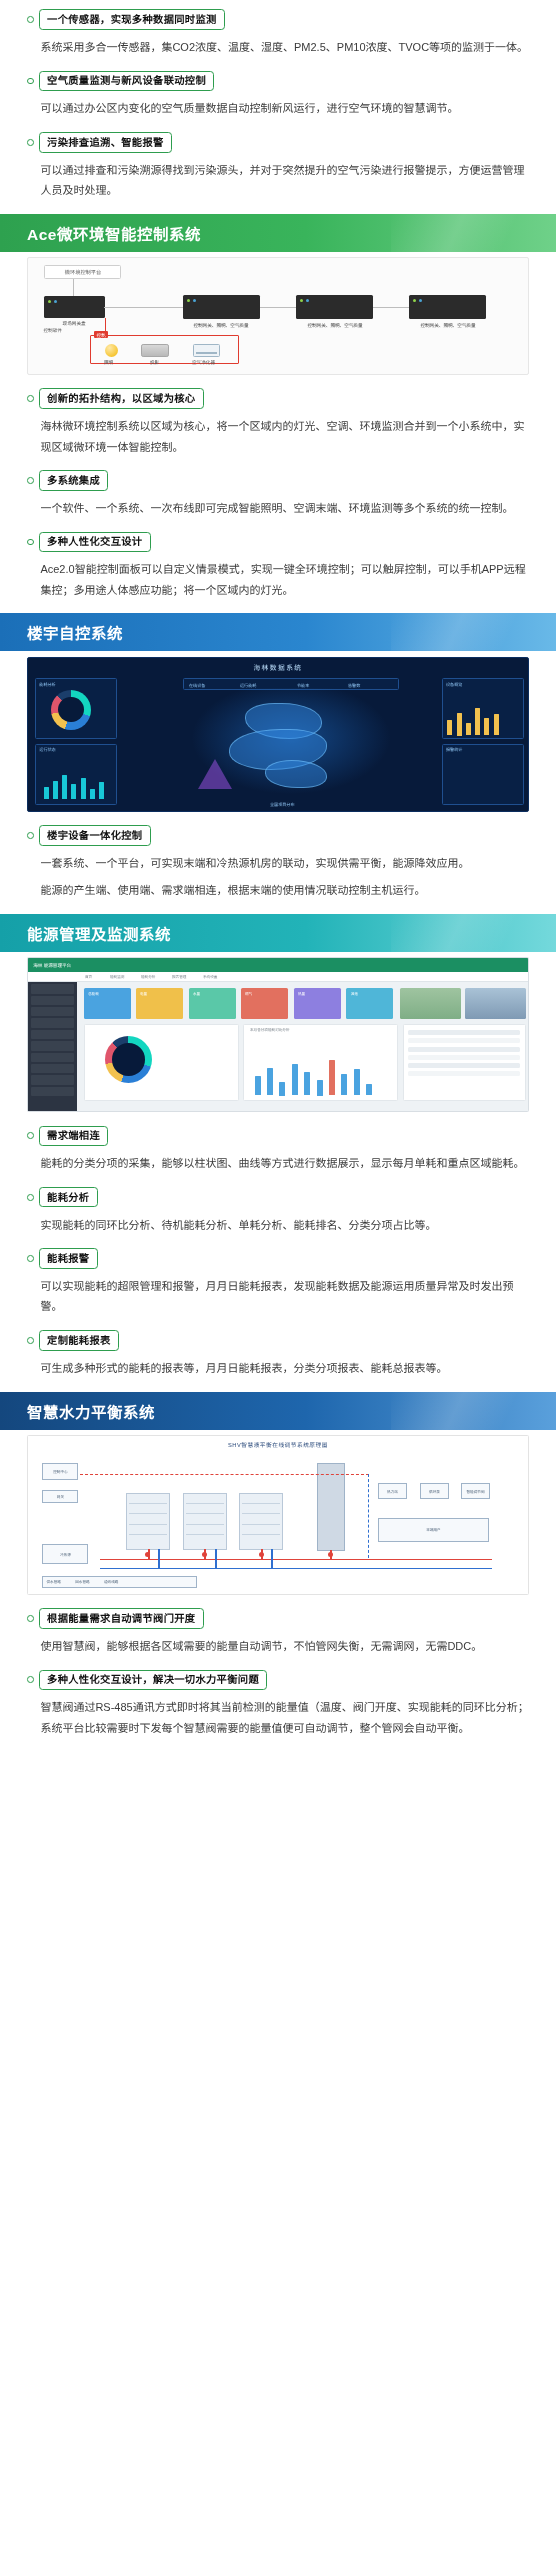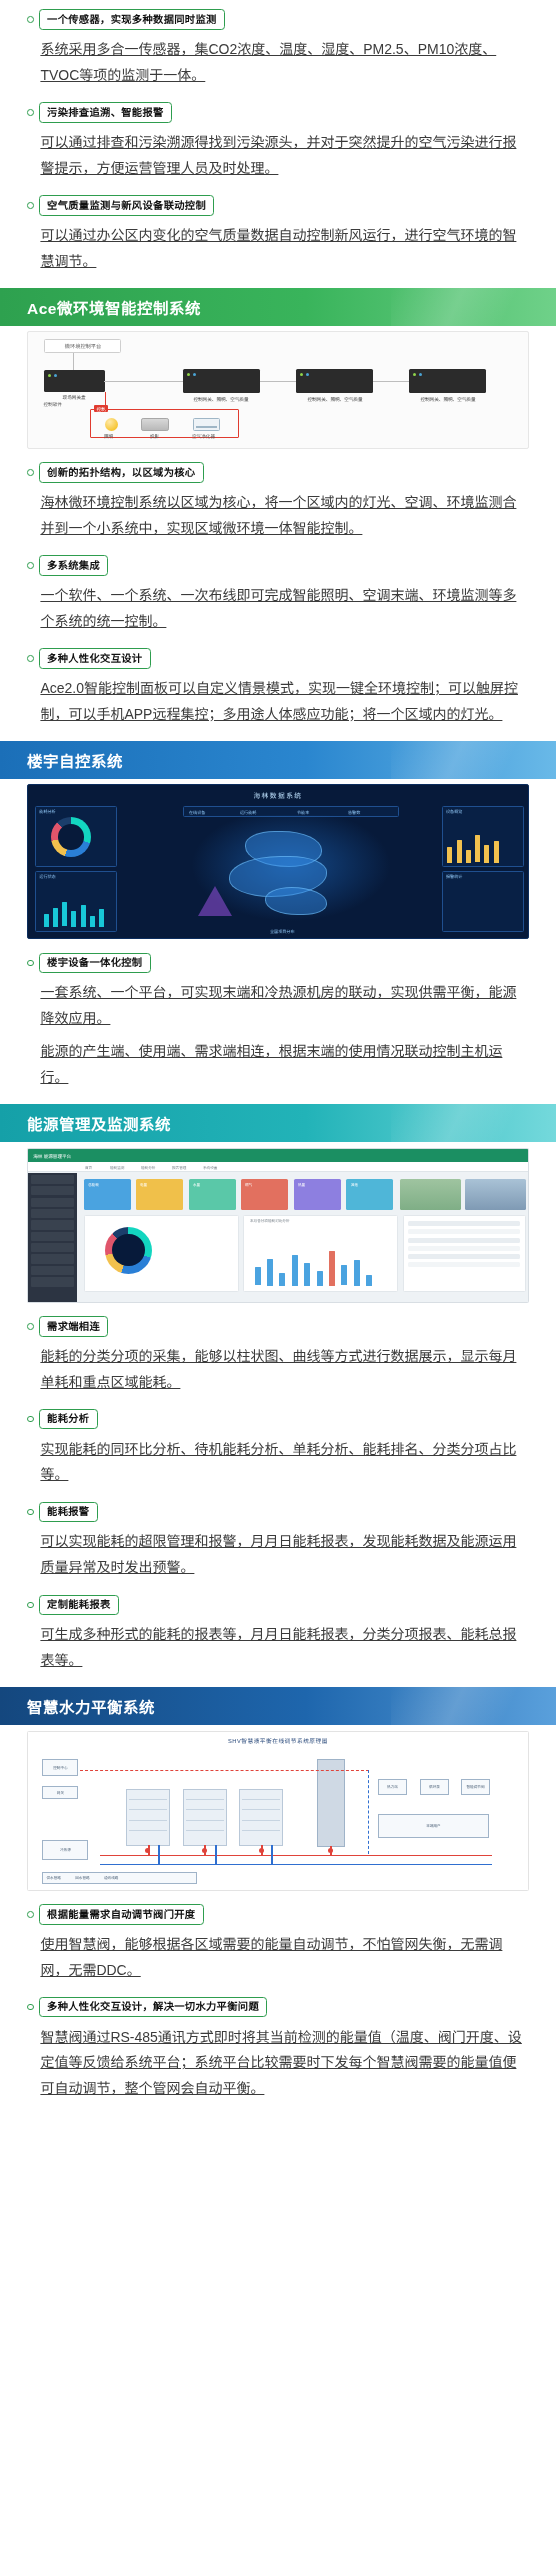--- a/index.html
+++ b/index.html
@@ -28,25 +28,24 @@
     padding: 3.6px 7.2px;
     font-size: 10.3px;
     font-weight: bold;
     color: #111;
     letter-spacing: 0.3px;
     line-height: 1.1;
     background:#fff;
   }
   .feat-body {
     margin: 7.2px 0 0 13.4px;
-    font-size: 14px;
+    font-size: 11px;
     line-height: 1.85;
     color: #3b3b3b;
     max-width: 489px;
-    text-decoration: underline;
   }
 
   
   .banner {
     position: relative;
     height: 38px;
     display: flex;
     align-items: center;
     margin-bottom: 4.1px;
   }
@@ -189,31 +188,31 @@
     <div class="feat-head">
       <span class="bullet"></span>
       <span class="pill">一个传感器，实现多种数据同时监测</span>
     </div>
     <div class="feat-body">系统采用多合一传感器，集CO2浓度、温度、湿度、PM2.5、PM10浓度、TVOC等项的监测于一体。</div>
   </div>
 
   <div class="feature">
     <div class="feat-head">
       <span class="bullet"></span>
+      <span class="pill">空气质量监测与新风设备联动控制</span>
+    </div>
+    <div class="feat-body">可以通过办公区内变化的空气质量数据自动控制新风运行，进行空气环境的智慧调节。</div>
+  </div>
+
+  <div class="feature">
+    <div class="feat-head">
+      <span class="bullet"></span>
       <span class="pill">污染排查追溯、智能报警</span>
     </div>
     <div class="feat-body">可以通过排查和污染溯源得找到污染源头，并对于突然提升的空气污染进行报警提示，方便运营管理人员及时处理。</div>
-  </div>
-
-  <div class="feature">
-    <div class="feat-head">
-      <span class="bullet"></span>
-      <span class="pill">空气质量监测与新风设备联动控制</span>
-    </div>
-    <div class="feat-body">可以通过办公区内变化的空气质量数据自动控制新风运行，进行空气环境的智慧调节。</div>
   </div>
 
   <div class="banner green">
     <div class="title">Ace微环境智能控制系统</div>
   </div>
 
   <div class="figure">
     <div class="topo">
       <div class="cloudbar">微环境控制平台</div>
 
@@ -518,18 +517,18 @@
       <span class="pill">根据能量需求自动调节阀门开度</span>
     </div>
     <div class="feat-body">使用智慧阀，能够根据各区域需要的能量自动调节，不怕管网失衡，无需调网，无需DDC。</div>
   </div>
 
   <div class="feature">
     <div class="feat-head">
       <span class="bullet"></span>
       <span class="pill">多种人性化交互设计，解决一切水力平衡问题</span>
     </div>
-    <div class="feat-body">智慧阀通过RS-485通讯方式即时将其当前检测的能量值（温度、阀门开度、设定值等反馈给系统平台；系统平台比较需要时下发每个智慧阀需要的能量值便可自动调节，整个管网会自动平衡。</div>
+    <div class="feat-body">智慧阀通过RS-485通讯方式即时将其当前检测的能量值（温度、阀门开度、实现能耗的同环比分析；系统平台比较需要时下发每个智慧阀需要的能量值便可自动调节，整个管网会自动平衡。</div>
   </div>
 
   <div class="spacer"></div>
 </div>
 
 
 </body></html>

